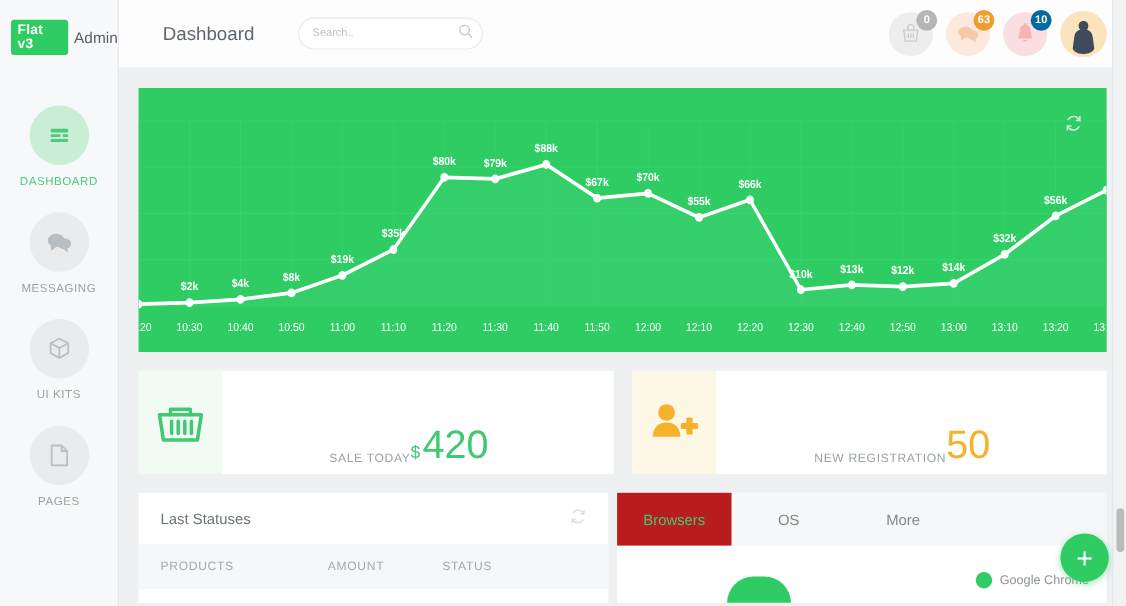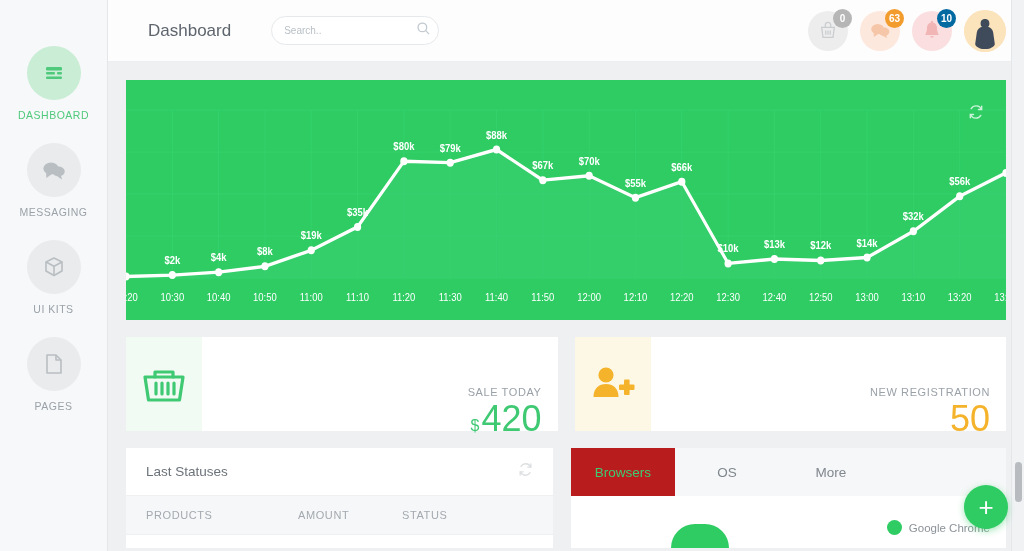--- a/index.html
+++ b/index.html
@@ -122,39 +122,39 @@
     flex: 1; height: 94px; background: #fff;
     display: flex; align-items: stretch;
   }
   .stat-icon {
     width: 76px; display: flex; align-items: center; justify-content: center;
   }
   .stat-icon.green  { background: #f2faf4; }
   .stat-icon.blue   { background: #f2f9fd; }
   .stat-icon.yellow { background: #fdf7e6; }
   .stat-body {
-    flex: 1; display: flex; flex-direction: column;
+    flex: 1; display: flex; flex-direction: row;
     align-items: flex-end; justify-content: center;
     padding: 16px 16px 8px 0;
     margin-top: 48px;
   }
   .stat-label {
     font-size: 11px; color: #9aa1a8; letter-spacing: .6px; text-transform: uppercase;
   }
   .stat-value {
     font-size: 36px; line-height: 1.05; margin-top: 2px; font-weight: 300;
     display: flex; align-items: baseline;
   }
   .stat-cur { font-size: 16px; margin-right: 2px; }
   .v-green  { color: #3fc973; }
   .v-blue   { color: #56bfe8; }
   .v-yellow { color: #f5b32c; }
 
   
-  .bottom { display: flex; gap: 18px; margin-top: 17px; }
+  .bottom { display: flex; gap: 8px; margin-top: 17px; }
   .panel-left  { flex: 0 0 427px; background: #fff; }
   .panel-right { flex: 1; background: #fff; position: relative; }
   .panel-head {
     height: 48px; display: flex; align-items: center;
     padding: 0 20px; border-bottom: 1px solid #eef0f2;
   }
   .panel-title { font-size: 13.5px; color: #6b7279; flex: 1; }
   .panel-refresh { opacity: .4; cursor: pointer; }
   .tbl-head {
     display: flex; height: 38px; align-items: center;
@@ -205,20 +205,24 @@
     width: 7px; height: 40px; border-radius: 4px; background: #b8bcc0;
     cursor: pointer;
   }
 </style>
 </head>
 <body>
 
 <div class="app">
 
   <aside class="sidebar">
+    <div class="logo-wrap">
+      <span class="logo-badge">Flat v3</span>
+      <span class="logo-text">Admin</span>
+    </div>
 
     <nav class="nav">
 
       <div class="nav-item active">
         <span class="nav-circle">
           <svg width="24" height="24" viewBox="0 0 24 24">
             <rect x="4" y="6" width="16" height="3.4" rx="1.2" fill="#4fc97c"></rect>
             <rect x="4" y="11" width="9" height="2.6" rx="1.1" fill="#4fc97c"></rect>
             <rect x="15" y="11" width="5" height="2.6" rx="1.1" fill="#4fc97c"></rect>
             <rect x="4" y="15.4" width="16" height="2.6" rx="1.1" fill="#4fc97c"></rect>

